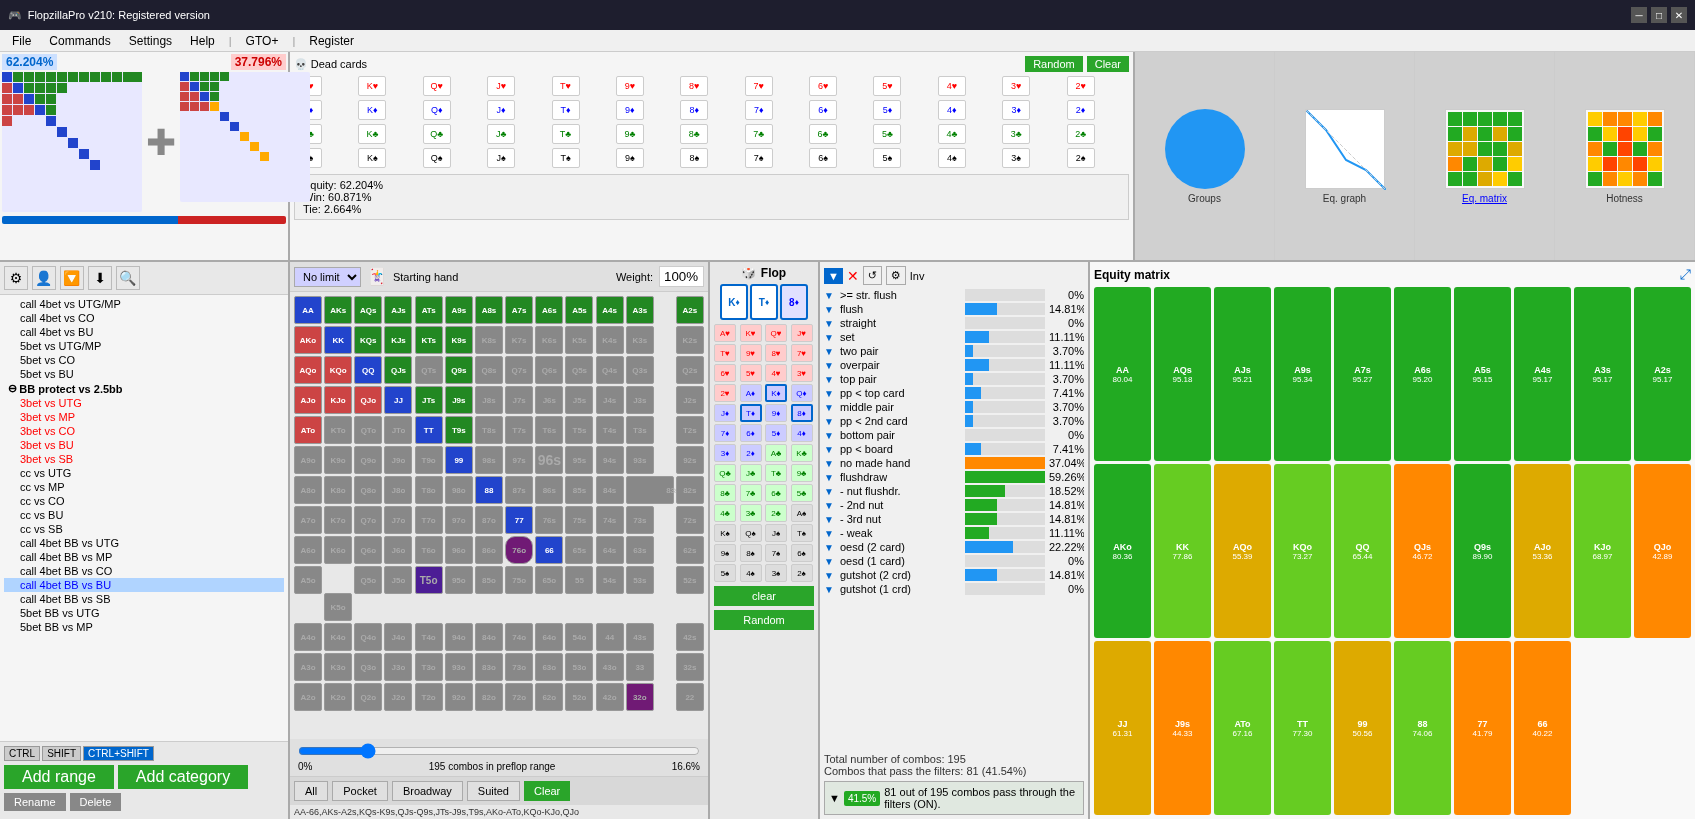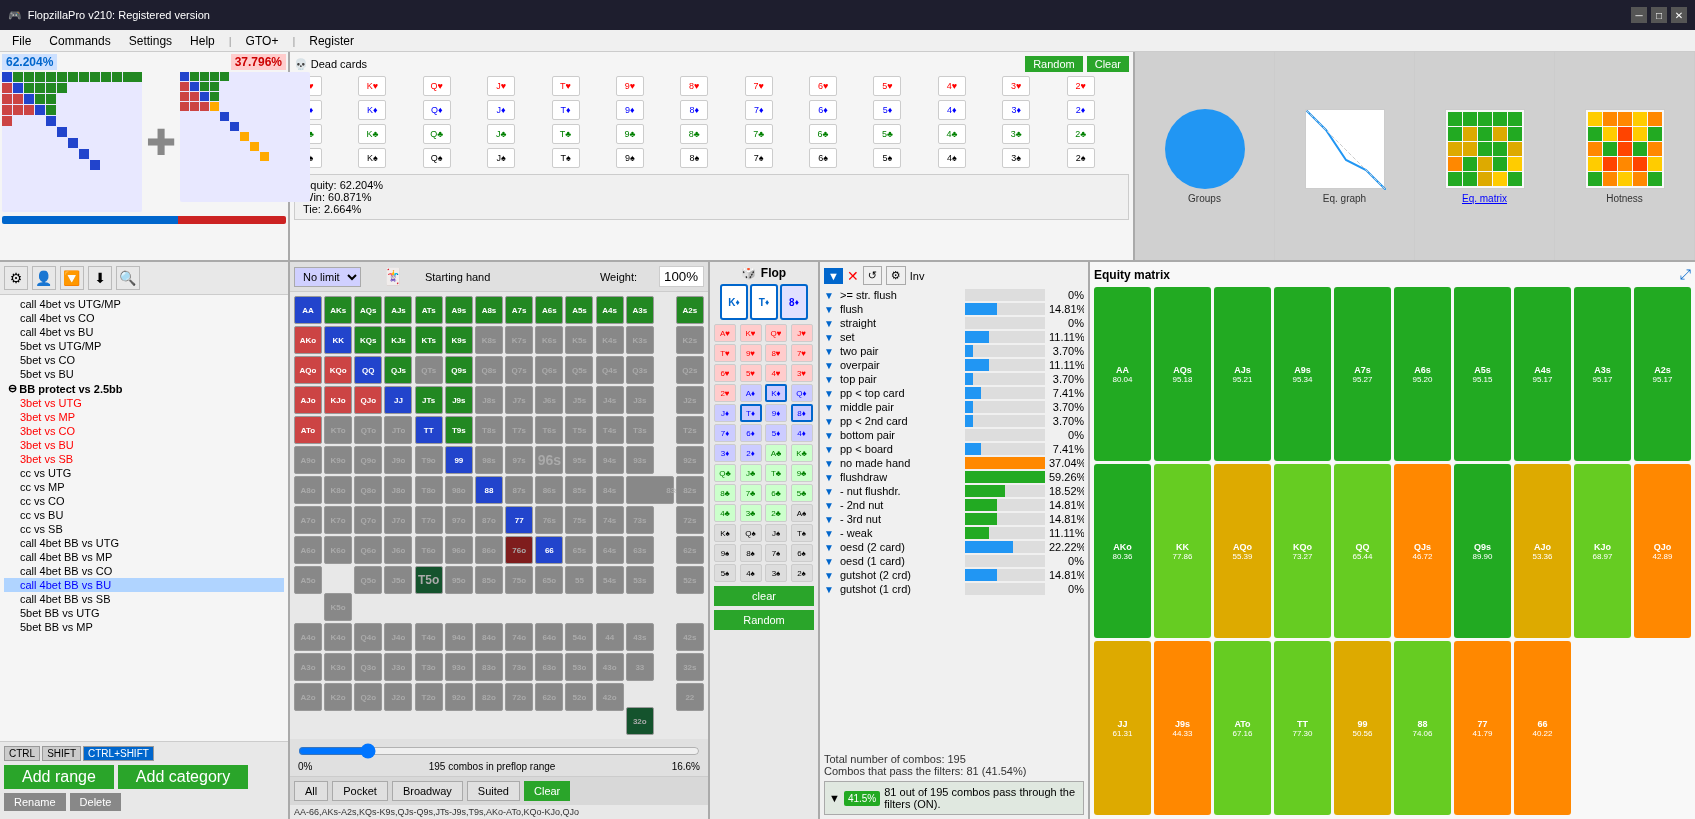--- a/index.html
+++ b/index.html
@@ -213,21 +213,21 @@
     .range-panel {
       width: 420px;
       background: #e8e8e8;
       border-right: 2px solid #aaa;
       display: flex;
       flex-direction: column;
     }
     .range-toolbar {
       display: flex;
       align-items: center;
-      gap: 22px;
+      gap: 6px;
       padding: 4px;
       background: #e0e0e0;
       border-bottom: 1px solid #ccc;
     }
     .range-mode-select {
       background: #d0d0ff;
       border: 1px solid #aaa;
       padding: 2px 4px;
       font-size: 11px;
     }
@@ -822,31 +822,31 @@
             <div class="rg-cell" style="background: rgb(136, 136, 136); color: rgb(170, 170, 170); font-size: 8px;">74s</div>
             <div class="rg-cell" style="background: rgb(136, 136, 136); color: rgb(170, 170, 170); font-size: 8px;">73s</div>
             <div class="rg-cell" style="background: rgb(136, 136, 136); color: rgb(170, 170, 170); font-size: 8px;">72s</div>
             <div class="rg-cell" style="background: rgb(136, 136, 136); color: rgb(170, 170, 170); font-size: 8px;">A6o</div>
             <div class="rg-cell" style="background: rgb(136, 136, 136); color: rgb(170, 170, 170); font-size: 8px;">K6o</div>
             <div class="rg-cell" style="background: rgb(136, 136, 136); color: rgb(170, 170, 170); font-size: 8px;">Q6o</div>
             <div class="rg-cell" style="background: rgb(136, 136, 136); color: rgb(170, 170, 170); font-size: 8px;">J6o</div>
             <div class="rg-cell" style="background: rgb(136, 136, 136); color: rgb(170, 170, 170); font-size: 8px;">T6o</div>
             <div class="rg-cell" style="background: rgb(136, 136, 136); color: rgb(170, 170, 170); font-size: 8px;">96o</div>
             <div class="rg-cell" style="background: rgb(136, 136, 136); color: rgb(170, 170, 170); font-size: 8px;">86o</div>
-            <div class="rg-cell" style="background: #7f1d1d; color: rgb(170, 170, 170); font-size: 8px;">76o</div>
+            <div class="rg-cell" style="background: #701a75; color: rgb(170, 170, 170); font-size: 8px; border-radius: 10px;">76o</div>
             <div class="rg-cell" style="background: rgb(34, 68, 204); font-size: 8px; color: white;">66</div>
             <div class="rg-cell" style="background: rgb(136, 136, 136); color: rgb(170, 170, 170); font-size: 8px;">65s</div>
             <div class="rg-cell" style="background: rgb(136, 136, 136); color: rgb(170, 170, 170); font-size: 8px;">64s</div>
             <div class="rg-cell" style="background: rgb(136, 136, 136); color: rgb(170, 170, 170); font-size: 8px;">63s</div>
             <div class="rg-cell" style="background: rgb(136, 136, 136); color: rgb(170, 170, 170); font-size: 8px;">62s</div>
             <div class="rg-cell" style="background: rgb(136, 136, 136); color: rgb(170, 170, 170); font-size: 8px;">A5o</div>
             <div class="rg-cell" style="background: rgb(136, 136, 136); color: rgb(170, 170, 170); font-size: 8px; margin-top: 27px;">K5o</div>
             <div class="rg-cell" style="background: rgb(136, 136, 136); color: rgb(170, 170, 170); font-size: 8px;">Q5o</div>
             <div class="rg-cell" style="background: rgb(136, 136, 136); color: rgb(170, 170, 170); font-size: 8px;">J5o</div>
-            <div class="rg-cell" style="background: #14532d; color: rgb(170, 170, 170); font-size: 12px;">T5o</div>
+            <div class="rg-cell" style="background: #4c1d95; color: rgb(170, 170, 170); font-size: 10px;">T5o</div>
             <div class="rg-cell" style="background: rgb(136, 136, 136); color: rgb(170, 170, 170); font-size: 8px;">95o</div>
             <div class="rg-cell" style="background: rgb(136, 136, 136); color: rgb(170, 170, 170); font-size: 8px;">85o</div>
             <div class="rg-cell" style="background: rgb(136, 136, 136); color: rgb(170, 170, 170); font-size: 8px;">75o</div>
             <div class="rg-cell" style="background: rgb(136, 136, 136); color: rgb(170, 170, 170); font-size: 8px;">65o</div>
             <div class="rg-cell" style="background: rgb(136, 136, 136); color: rgb(170, 170, 170); font-size: 8px;">55</div>
             <div class="rg-cell" style="background: rgb(136, 136, 136); color: rgb(170, 170, 170); font-size: 8px;">54s</div>
             <div class="rg-cell" style="background: rgb(136, 136, 136); color: rgb(170, 170, 170); font-size: 8px;">53s</div>
             <div class="rg-cell" style="background: rgb(136, 136, 136); color: rgb(170, 170, 170); font-size: 8px;">52s</div>
             <div class="rg-cell" style="background: rgb(136, 136, 136); color: rgb(170, 170, 170); font-size: 8px;">A4o</div>
             <div class="rg-cell" style="background: rgb(136, 136, 136); color: rgb(170, 170, 170); font-size: 8px;">K4o</div>
@@ -878,21 +878,21 @@
             <div class="rg-cell" style="background: rgb(136, 136, 136); color: rgb(170, 170, 170); font-size: 8px;">K2o</div>
             <div class="rg-cell" style="background: rgb(136, 136, 136); color: rgb(170, 170, 170); font-size: 8px;">Q2o</div>
             <div class="rg-cell" style="background: rgb(136, 136, 136); color: rgb(170, 170, 170); font-size: 8px;">J2o</div>
             <div class="rg-cell" style="background: rgb(136, 136, 136); color: rgb(170, 170, 170); font-size: 8px;">T2o</div>
             <div class="rg-cell" style="background: rgb(136, 136, 136); color: rgb(170, 170, 170); font-size: 8px;">92o</div>
             <div class="rg-cell" style="background: rgb(136, 136, 136); color: rgb(170, 170, 170); font-size: 8px;">82o</div>
             <div class="rg-cell" style="background: rgb(136, 136, 136); color: rgb(170, 170, 170); font-size: 8px;">72o</div>
             <div class="rg-cell" style="background: rgb(136, 136, 136); color: rgb(170, 170, 170); font-size: 8px;">62o</div>
             <div class="rg-cell" style="background: rgb(136, 136, 136); color: rgb(170, 170, 170); font-size: 8px;">52o</div>
             <div class="rg-cell" style="background: rgb(136, 136, 136); color: rgb(170, 170, 170); font-size: 8px;">42o</div>
-            <div class="rg-cell" style="background: #14532d; color: rgb(170, 170, 170); font-size: 8px; margin-top: 24px;">32o</div>
+            <div class="rg-cell" style="background: #701a75; color: rgb(170, 170, 170); font-size: 8px;">32o</div>
             <div class="rg-cell" style="background: rgb(136, 136, 136); color: rgb(170, 170, 170); font-size: 8px;">22</div>
           </div>
       </div>
 
       <div class="range-slider-area">
         <input type="range" class="range-slider" min="0" max="100" value="16" style="">
         <div style="display:flex; justify-content:space-between; font-size:10px;">
           <span>0%</span>
           <span>195 combos in preflop range</span>
           <span>16.6%</span>

